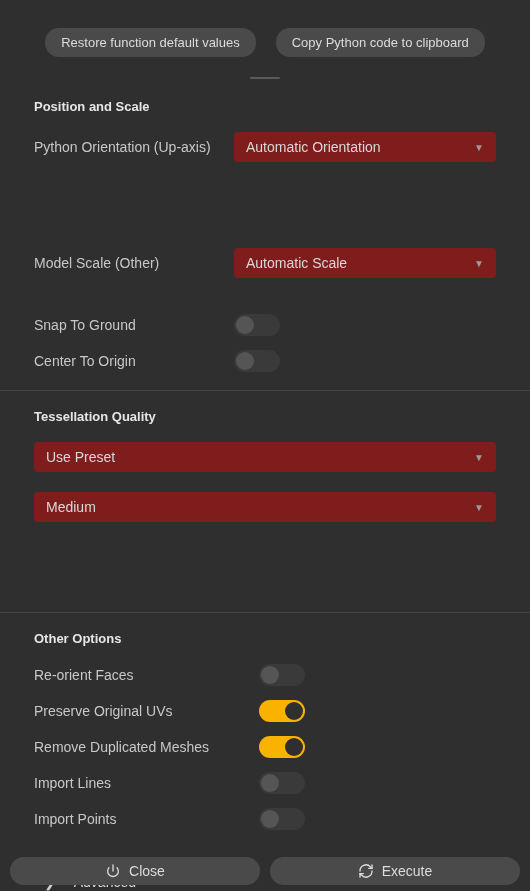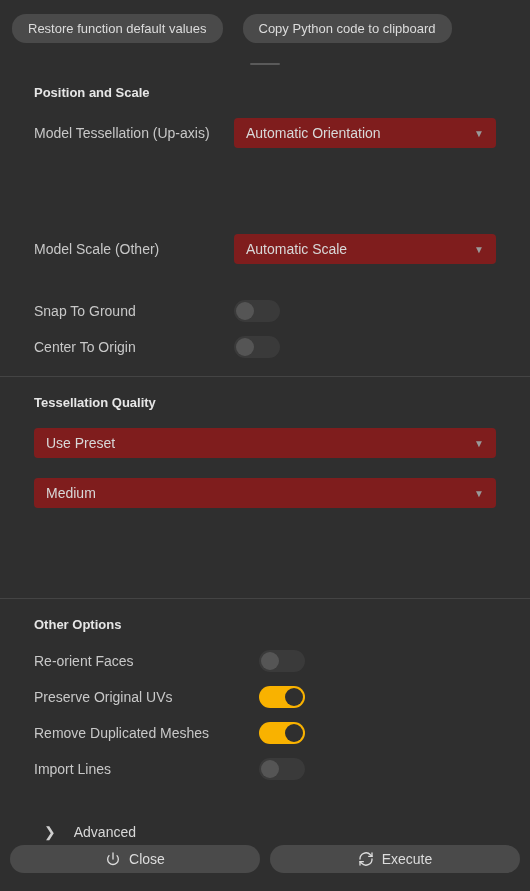--- a/index.html
+++ b/index.html
@@ -11,21 +11,22 @@
     background: #2f2f2f;
     color: #d8d8d8;
     font-family: -apple-system, "Segoe UI", Arial, sans-serif;
     font-size: 14px;
     overflow: hidden;
     position: relative;
   }
   .topbar {
     display: flex;
     gap: 20px;
-    padding: 14px 12px 8px;
+    justify-content: center;
+    padding: 28px 12px 8px;
   }
   .pill-btn {
     background: #4a4a4a;
     color: #dcdcdc;
     border: none;
     border-radius: 14px;
     padding: 7px 16px;
     font-size: 13px;
     cursor: pointer;
   }
@@ -124,21 +125,21 @@
     cursor: pointer;
   }
   .chevron {
     font-size: 14px;
     color: #cfcfcf;
   }
   .footer {
     position: absolute;
     left: 0;
     right: 0;
-    bottom: 18px;
+    bottom: 6px;
     display: flex;
     gap: 10px;
     padding: 0 10px;
   }
   .foot-btn {
     flex: 1;
     background: #4a4a4a;
     color: #dcdcdc;
     border: none;
     border-radius: 14px;
@@ -160,21 +161,21 @@
   <button class="pill-btn">Copy Python code to clipboard</button>
 </div>
 
 <div class="hr-short"></div>
 
 <div class="content">
 
   <div class="section-title">Position and Scale</div>
 
   <div class="row">
-    <div class="label">Model Tessellation (Up-axis)</div>
+    <div class="label">Python Orientation (Up-axis)</div>
     <div class="control">
       <div class="select">
         <span>Automatic Orientation</span>
         <span class="caret">▼</span>
       </div>
     </div>
   </div>
 
   <div class="gap-lg"></div>
 
@@ -238,20 +239,26 @@
       </div>
   </div>
   <div class="row">
     <div class="label" style="width:225px">Remove Duplicated Meshes</div>
     <div class="toggle on">
         <div class="knob"></div>
       </div>
   </div>
   <div class="row">
     <div class="label" style="width:225px">Import Lines</div>
+    <div class="toggle">
+        <div class="knob"></div>
+      </div>
+  </div>
+  <div class="row">
+    <div class="label" style="width:225px">Import Points</div>
     <div class="toggle">
         <div class="knob"></div>
       </div>
   </div>
 
   <div class="gap-md"></div>
 
   <div class="advanced-row">
     <span class="chevron">❯</span>
     <span>Advanced</span>

